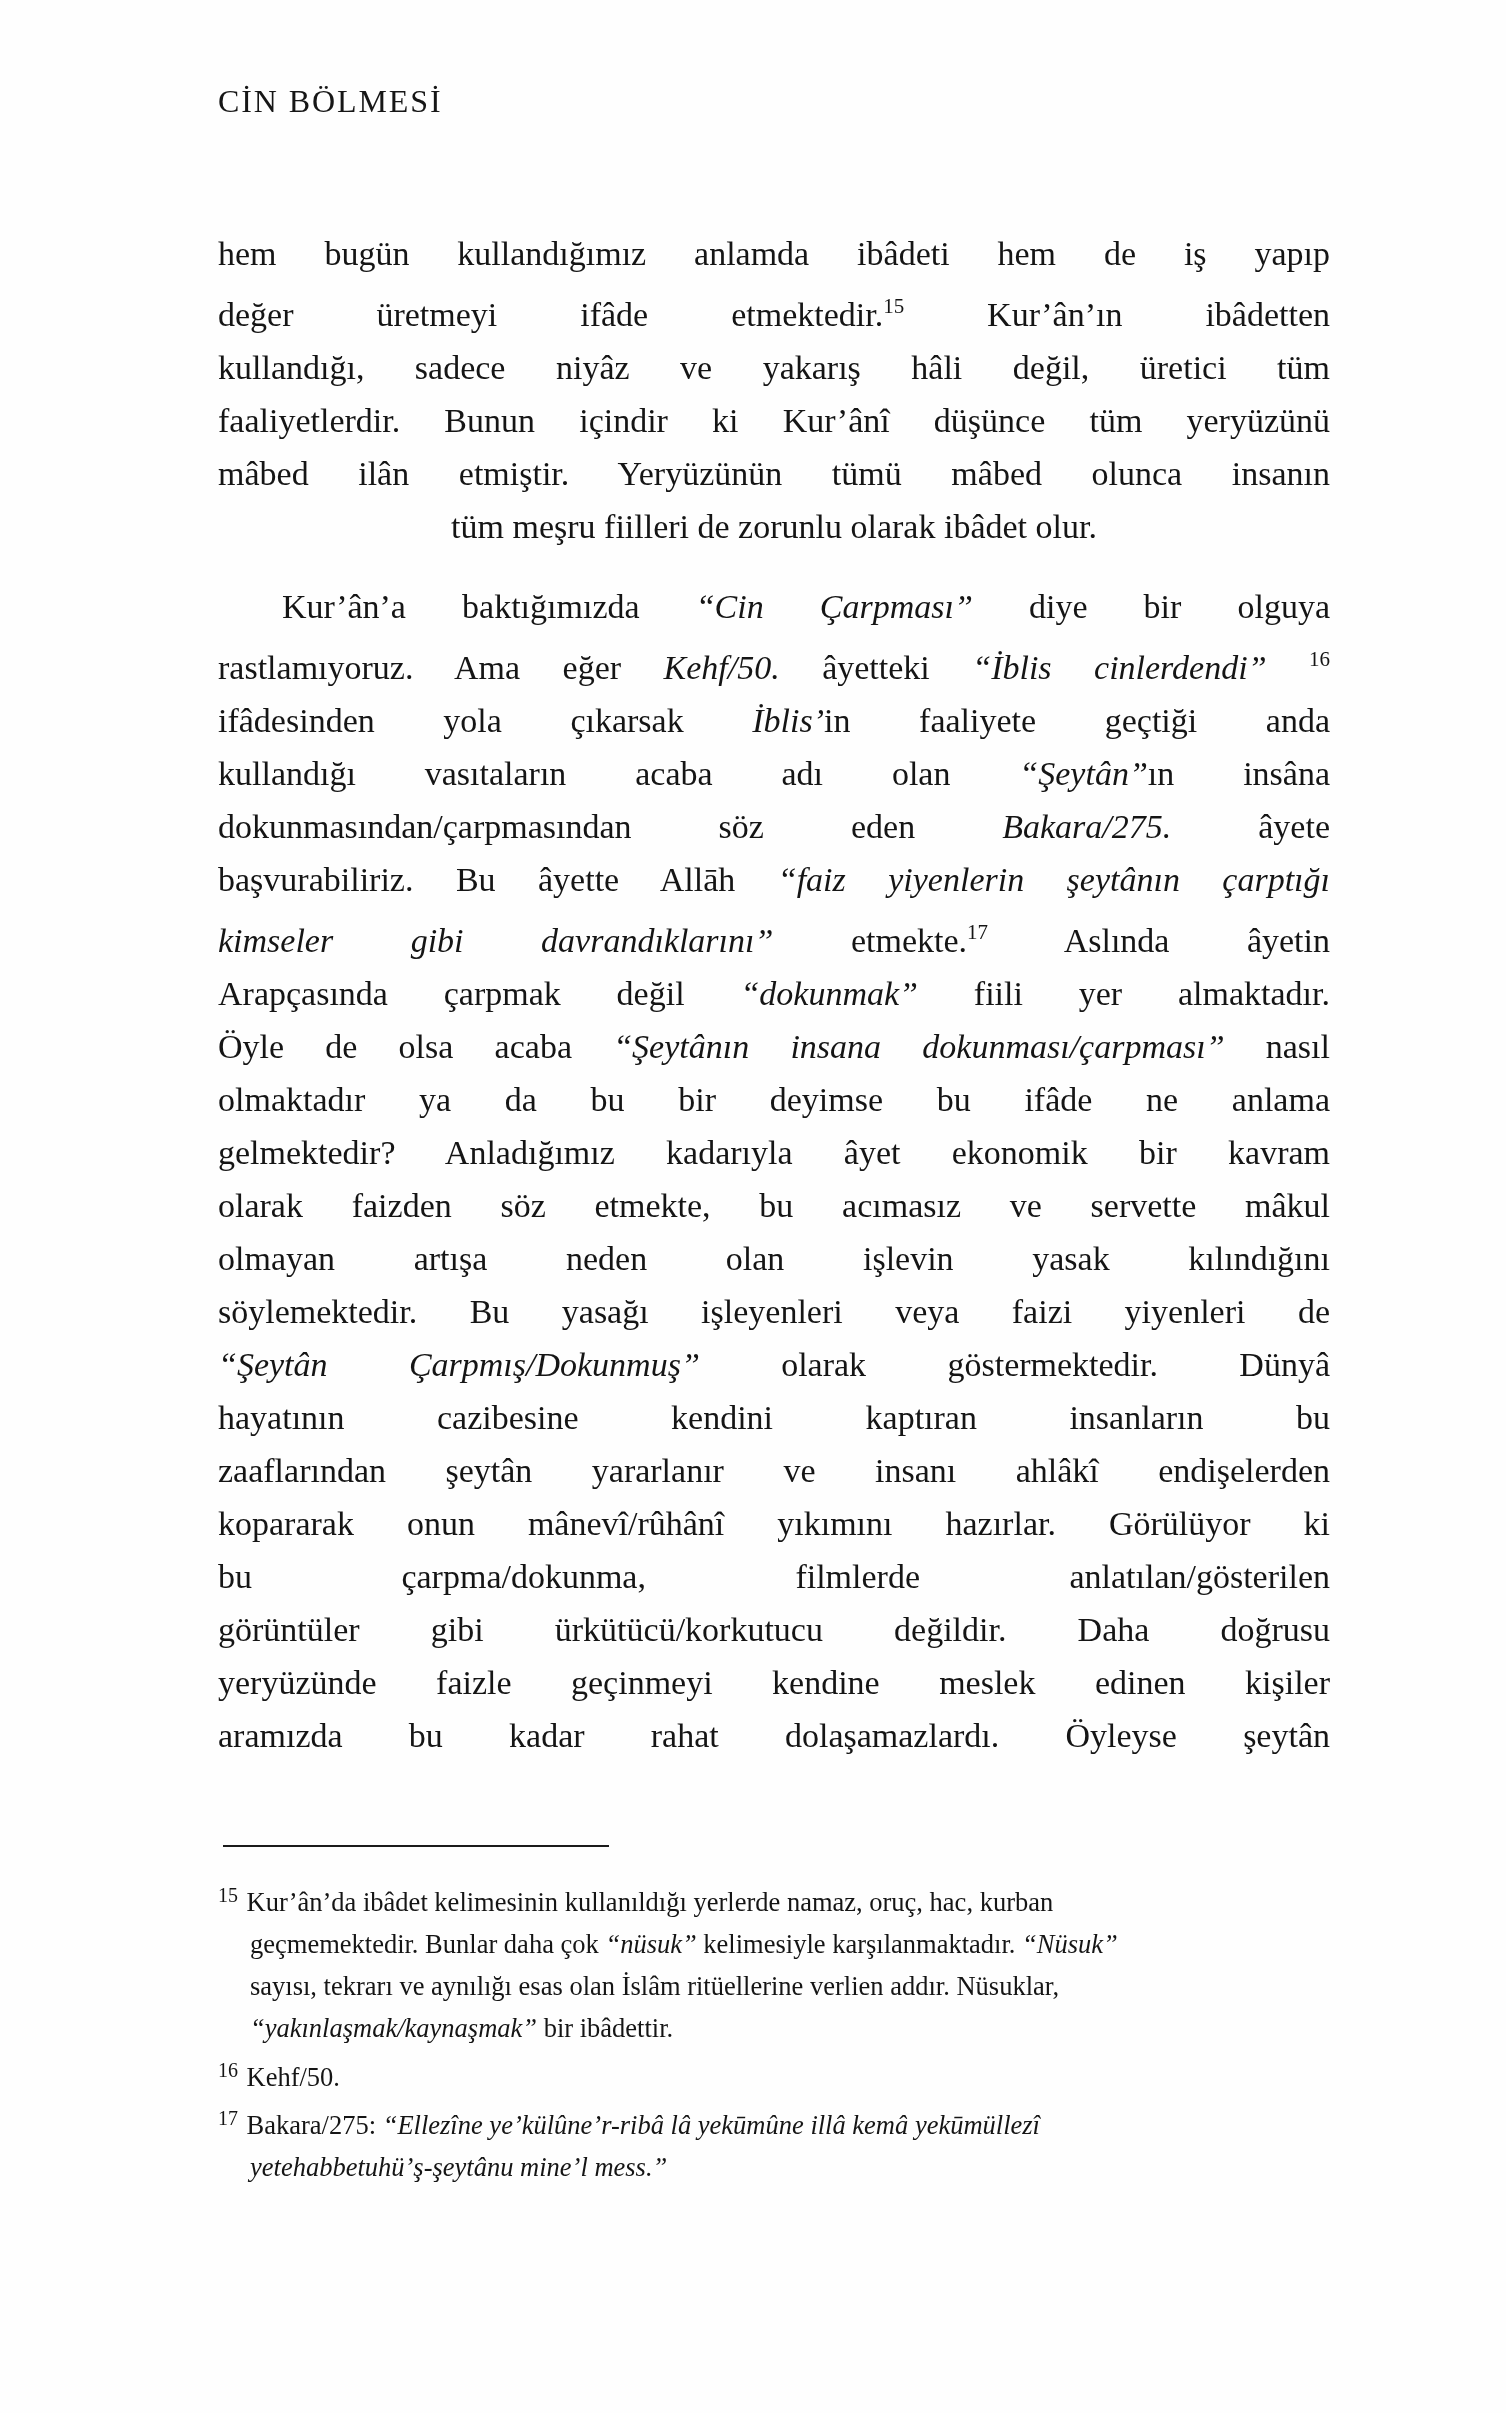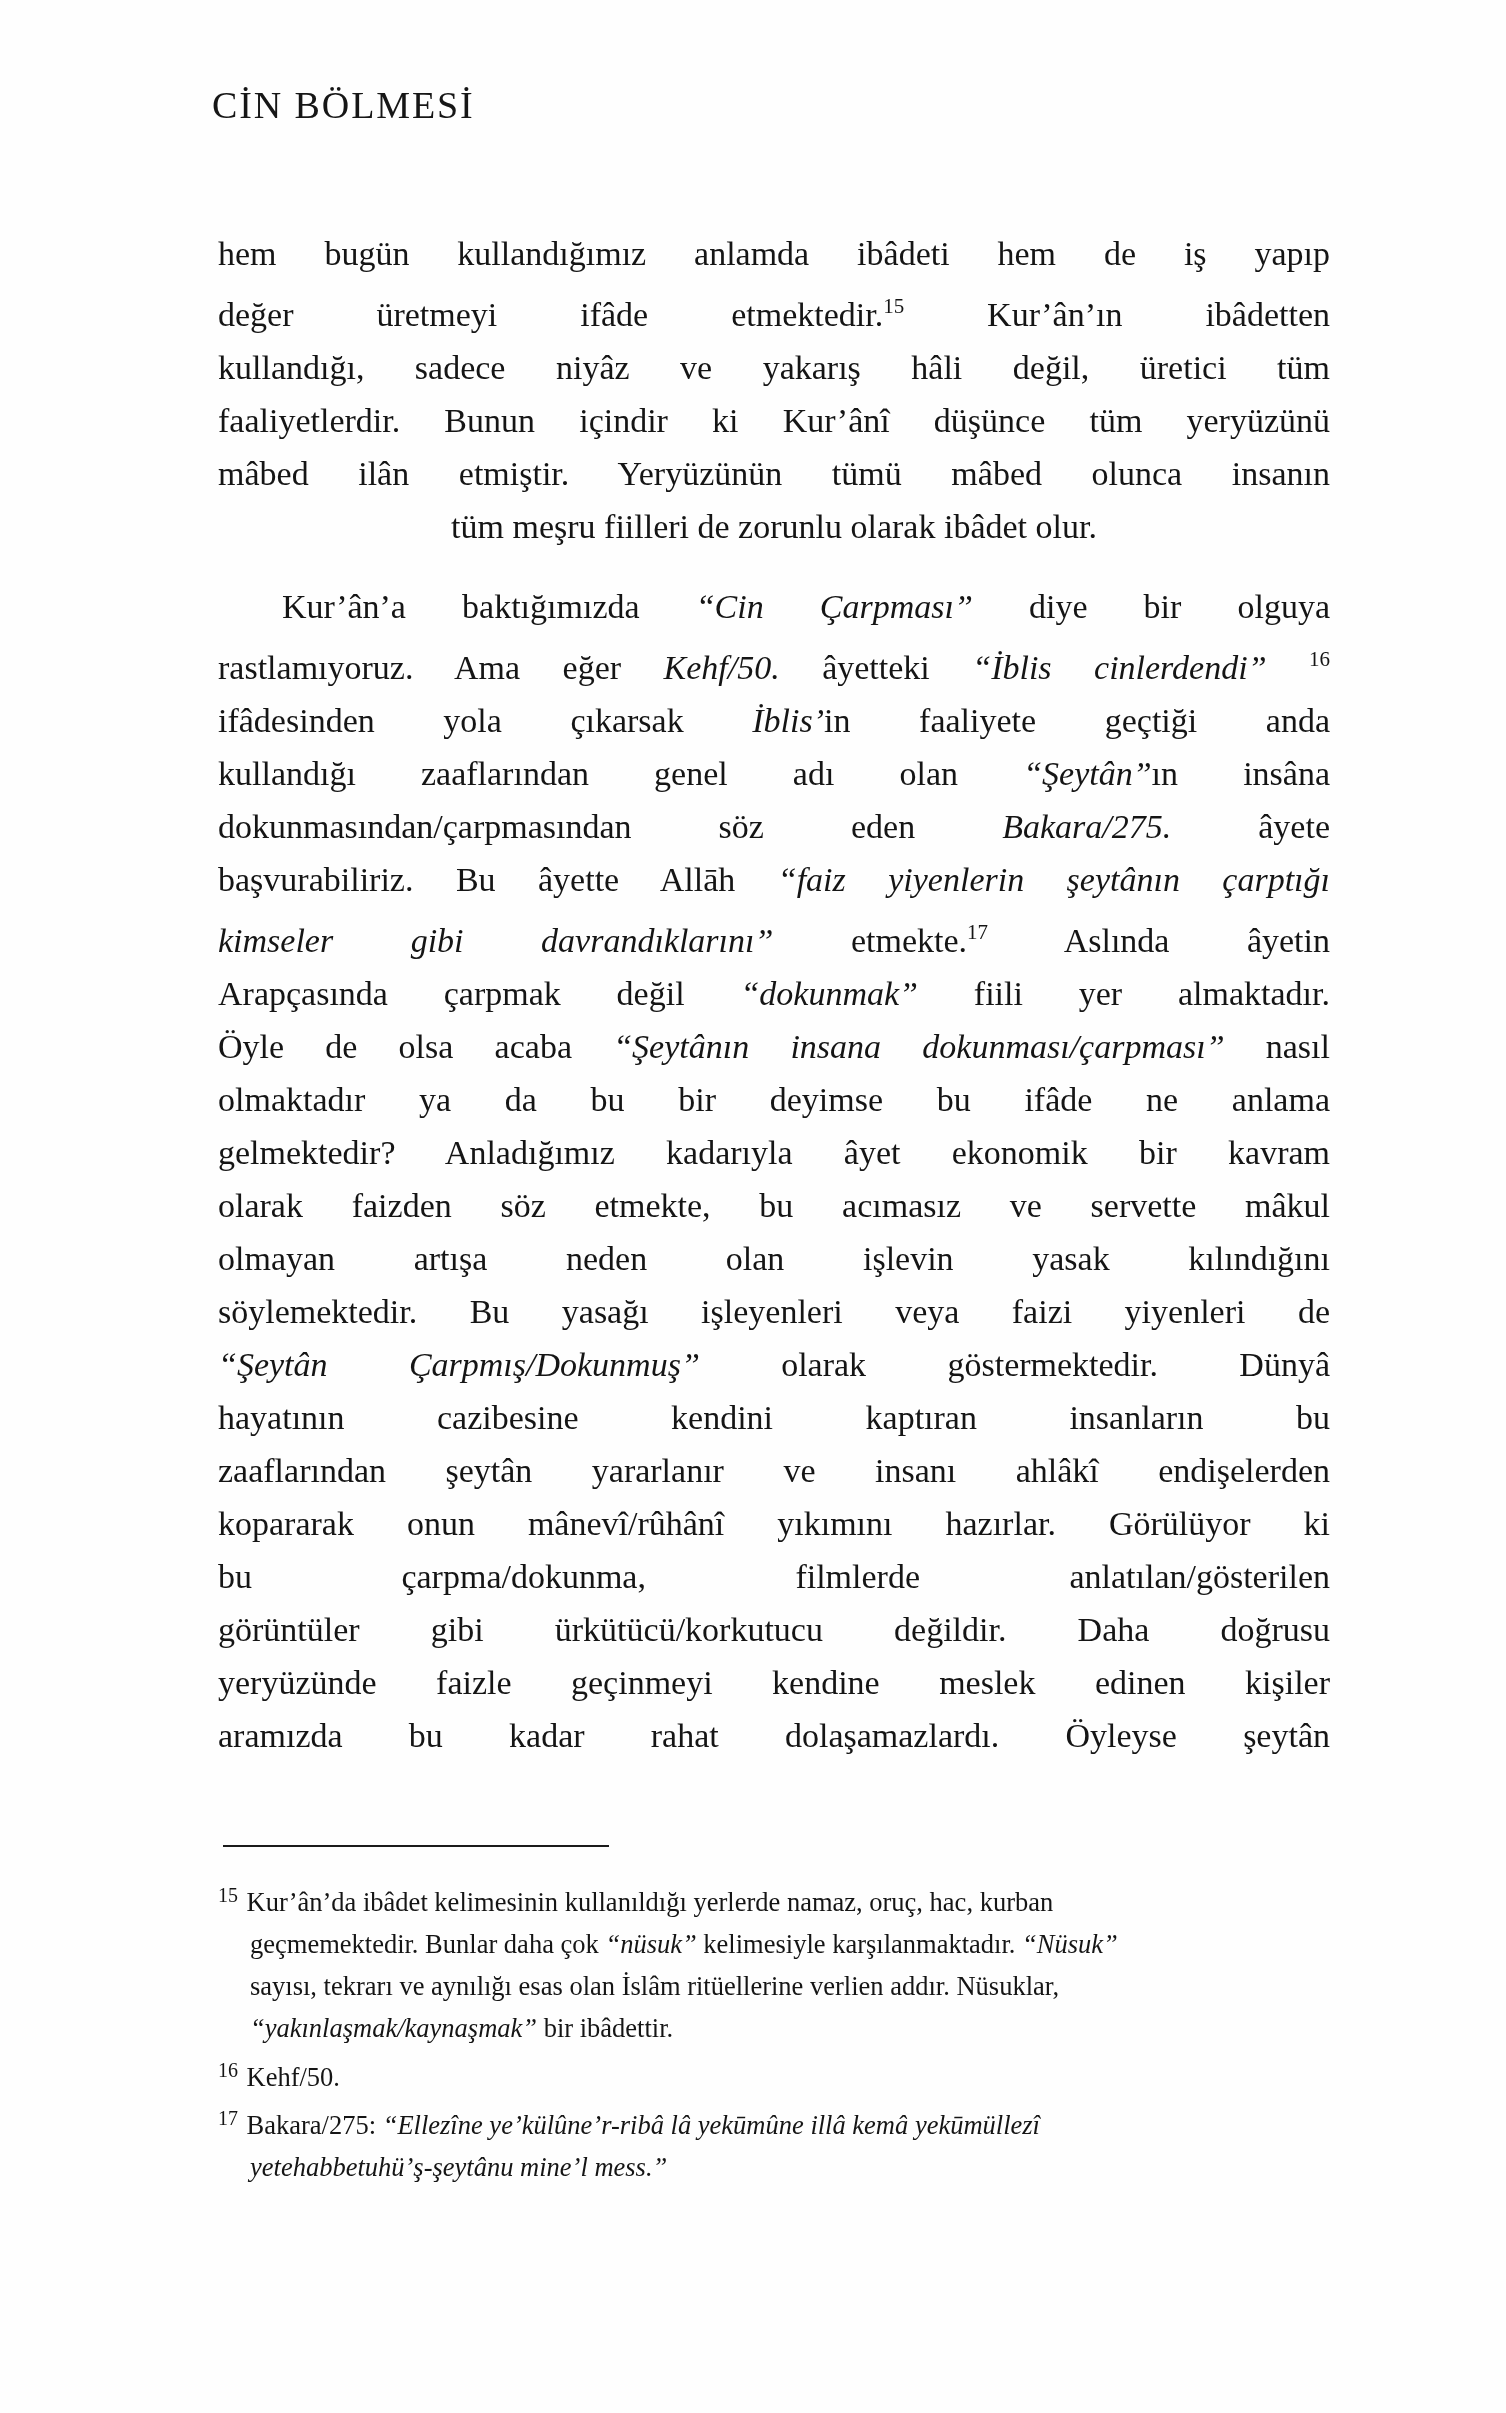--- a/index.html
+++ b/index.html
@@ -12,23 +12,23 @@
     width: 1507px;
     height: 2413px;
     margin: 0 auto;
     background: #fefefe;
     color: #151515;
     font-family: "Liberation Serif", "DejaVu Serif", serif;
     overflow: hidden;
   }
   #chapter-title {
     position: absolute;
-    left: 212px;
+    left: 218px;
     top: 83px;
-    font-size: 38px;
+    font-size: 32px;
     letter-spacing: 1.9px;
     color: #161616;
     white-space: nowrap;
   }
   #body-text {
     position: absolute;
     left: 218px;
     top: 227px;
     width: 1112px;
     font-size: 34px;
@@ -82,21 +82,21 @@
   <div id="body-text">
       <div class="line just"><span>hem bugün kullandığımız anlamda ibâdeti hem de iş yapıp</span></div>
       <div class="line just"><span>değer üretmeyi ifâde etmektedir.</span><span class="sup">15</span><span> Kur’ân’ın ibâdetten</span></div>
       <div class="line just"><span>kullandığı, sadece niyâz ve yakarış hâli değil, üretici tüm</span></div>
       <div class="line just"><span>faaliyetlerdir. Bunun içindir ki Kur’ânî düşünce tüm yeryüzünü</span></div>
       <div class="line just"><span>mâbed ilân etmiştir. Yeryüzünün tümü mâbed olunca insanın</span></div>
       <div class="line"><span>tüm meşru fiilleri de zorunlu olarak ibâdet olur.</span></div>
       <div class="line just pgap find"><span>Kur’ân’a baktığımızda </span><span class="it">“Cin Çarpması”</span><span> diye bir olguya</span></div>
       <div class="line just"><span>rastlamıyoruz. Ama eğer </span><span class="it">Kehf/50.</span><span> âyetteki </span><span class="it">“İblis cinlerdendi”</span><span> </span><span class="sup">16</span></div>
       <div class="line just"><span>ifâdesinden yola çıkarsak </span><span class="it">İblis’</span><span>in faaliyete geçtiği anda</span></div>
-      <div class="line just"><span>kullandığı zaaflarından genel adı olan </span><span class="it">“Şeytân”</span><span>ın insâna</span></div>
+      <div class="line just"><span>kullandığı vasıtaların acaba adı olan </span><span class="it">“Şeytân”</span><span>ın insâna</span></div>
       <div class="line just"><span>dokunmasından/çarpmasından söz eden </span><span class="it">Bakara/275.</span><span> âyete</span></div>
       <div class="line just"><span>başvurabiliriz. Bu âyette Allāh </span><span class="it">“faiz yiyenlerin şeytânın çarptığı</span></div>
       <div class="line just"><span class="it">kimseler gibi davrandıklarını”</span><span> etmekte.</span><span class="sup">17</span><span> Aslında âyetin</span></div>
       <div class="line just"><span>Arapçasında çarpmak değil </span><span class="it">“dokunmak”</span><span> fiili yer almaktadır.</span></div>
       <div class="line just"><span>Öyle de olsa acaba </span><span class="it">“Şeytânın insana dokunması/çarpması”</span><span> nasıl</span></div>
       <div class="line just"><span>olmaktadır ya da bu bir deyimse bu ifâde ne anlama</span></div>
       <div class="line just"><span>gelmektedir? Anladığımız kadarıyla âyet ekonomik bir kavram</span></div>
       <div class="line just"><span>olarak faizden söz etmekte, bu acımasız ve servette mâkul</span></div>
       <div class="line just"><span>olmayan artışa neden olan işlevin yasak kılındığını</span></div>
       <div class="line just"><span>söylemektedir. Bu yasağı işleyenleri veya faizi yiyenleri de</span></div>

